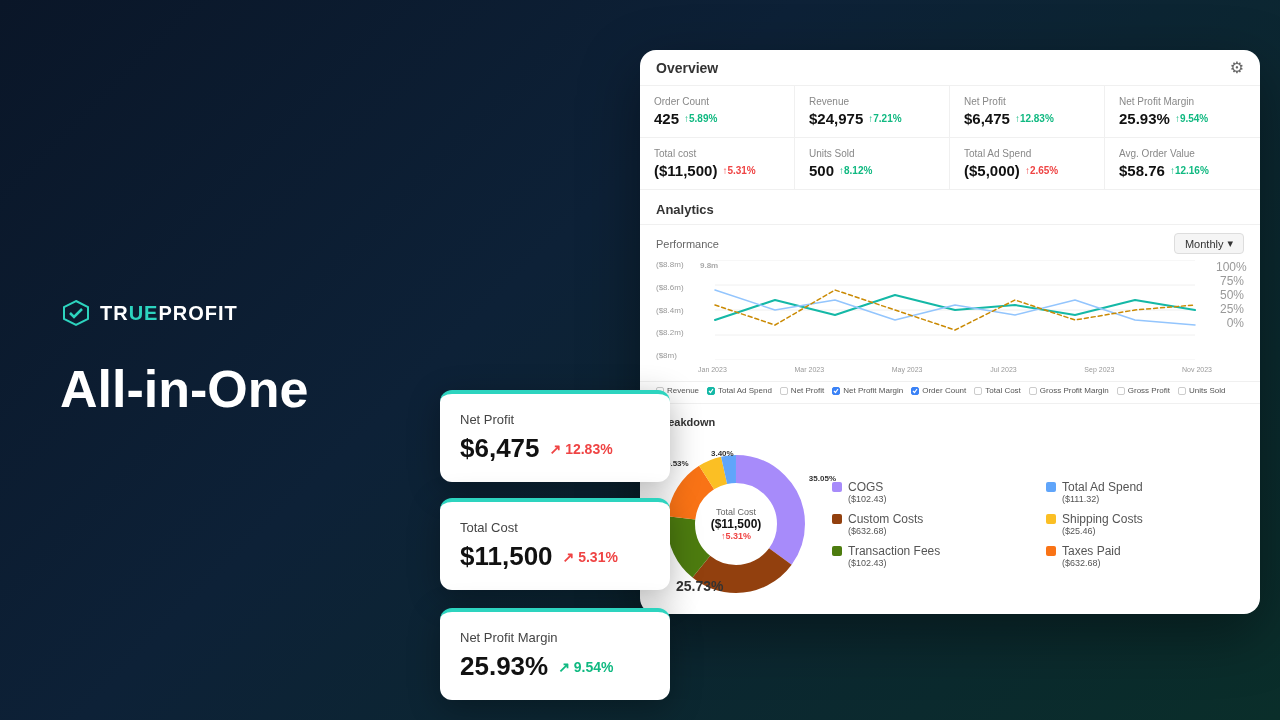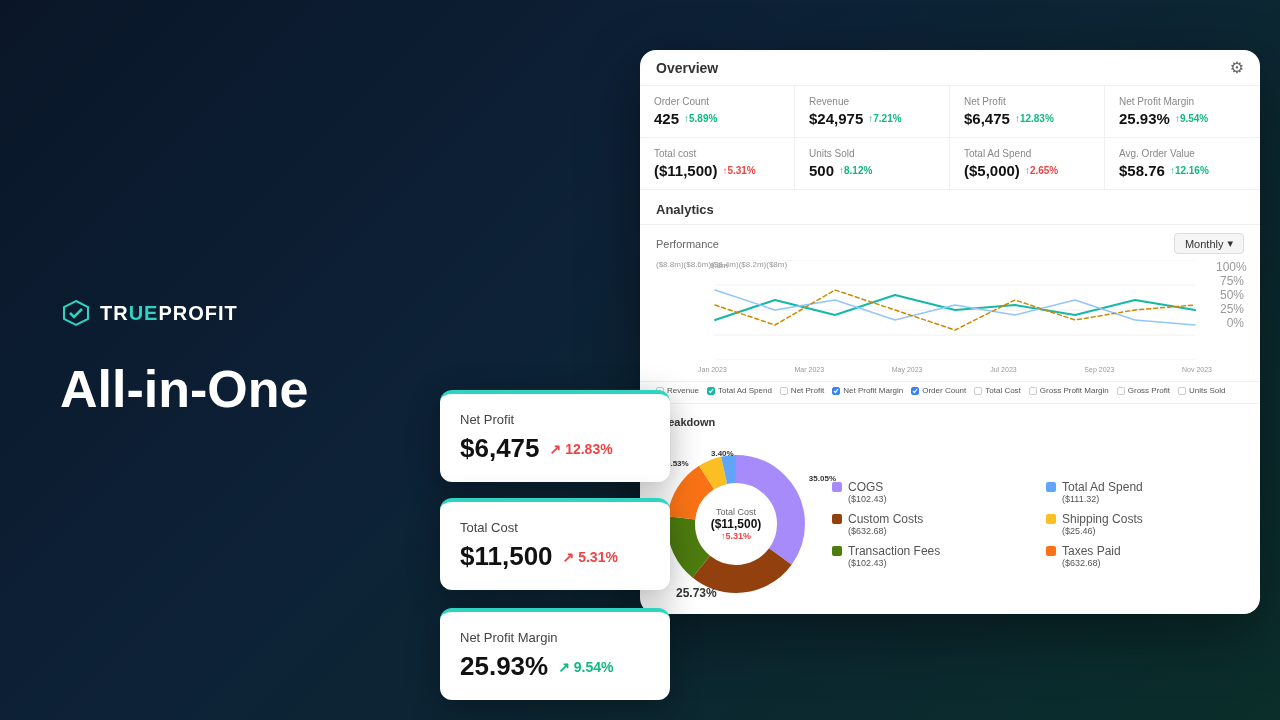--- a/index.html
+++ b/index.html
@@ -436,21 +436,21 @@
 
   <div class="performance-section">
     <div class="performance-header">
       <span class="performance-title">Performance</span>
       <button class="monthly-btn">
         <span>Monthly</span> ▾
       </button>
     </div>
     <div style="display:flex; gap:4px;">
 
-      <div style="display:flex;flex-direction:row;justify-content:space-between;font-size:8px;color:#999;width:38px;height:100px;">
+      <div style="display:flex;flex-direction:column;justify-content:space-between;font-size:8px;color:#999;width:38px;height:100px;">
         <span>($8.8m)</span>
         <span>($8.6m)</span>
         <span>($8.4m)</span>
         <span>($8.2m)</span>
         <span>($8m)</span>
       </div>
 
       <div style="flex:1;position:relative;">
         <svg width="100%" height="100px" viewBox="0 0 480 100">
 
@@ -482,21 +482,21 @@
         <span>75%</span>
         <span>50%</span>
         <span>25%</span>
         <span>0%</span>
       </div>
     </div>
 
     <div style="display:flex;gap:4px;margin-top:-112px;pointer-events:none;">
       <div style="width:38px;"></div>
       <div style="flex:1;display:flex;flex-direction:column;justify-content:space-between;font-size:8px;color:#aaa;height:100px;">
-        <span style="position:absolute;margin-left:12px;font-weight:bold;">9.8m</span>
+        <span style="position:absolute;margin-left:2px;font-weight:bold;">9.8m</span>
       </div>
     </div>
     <div style="height:12px;"></div>
   </div>
 
   <div class="legend-row" id="legend-row">
       <div class="legend-item">
         <div class="legend-checkbox"></div>
         <span style="font-size:8px;color:#555;">Revenue</span>
       </div>
@@ -568,21 +568,21 @@
 
         <circle cx="80" cy="80" r="40" fill="white"></circle>
       </svg>
       <div class="donut-label">
         <div class="donut-label-main">Total Cost</div>
         <div class="donut-label-value">($11,500)</div>
         <div class="donut-label-change">↑5.31%</div>
       </div>
       
       <div style="position:absolute;top:30px;right:-20px;font-size:8px;font-weight:600;color:#333;">35.05%</div>
-      <div style="position:absolute;bottom:4px;left:20px;font-size:12px;font-weight:600;color:#333;text-align:center;">25.73%</div>
+      <div style="position:absolute;bottom:10px;left:20px;font-size:14px;font-weight:600;color:#333;text-align:center;">25.73%</div>
       <div style="position:absolute;top:15px;left:10px;font-size:8px;font-weight:600;color:#333;">5.53%</div>
       <div style="position:absolute;top:5px;left:55px;font-size:8px;font-weight:600;color:#333;">3.40%</div>
     </div>
 
     <div class="breakdown-legend" id="breakdown-legend">
         <div class="breakdown-item">
     <div class="breakdown-dot" style="background:#a78bfa;"></div>
     <div>
       <div class="breakdown-item-name">COGS</div>
       <div class="breakdown-item-value">($102.43)</div>

